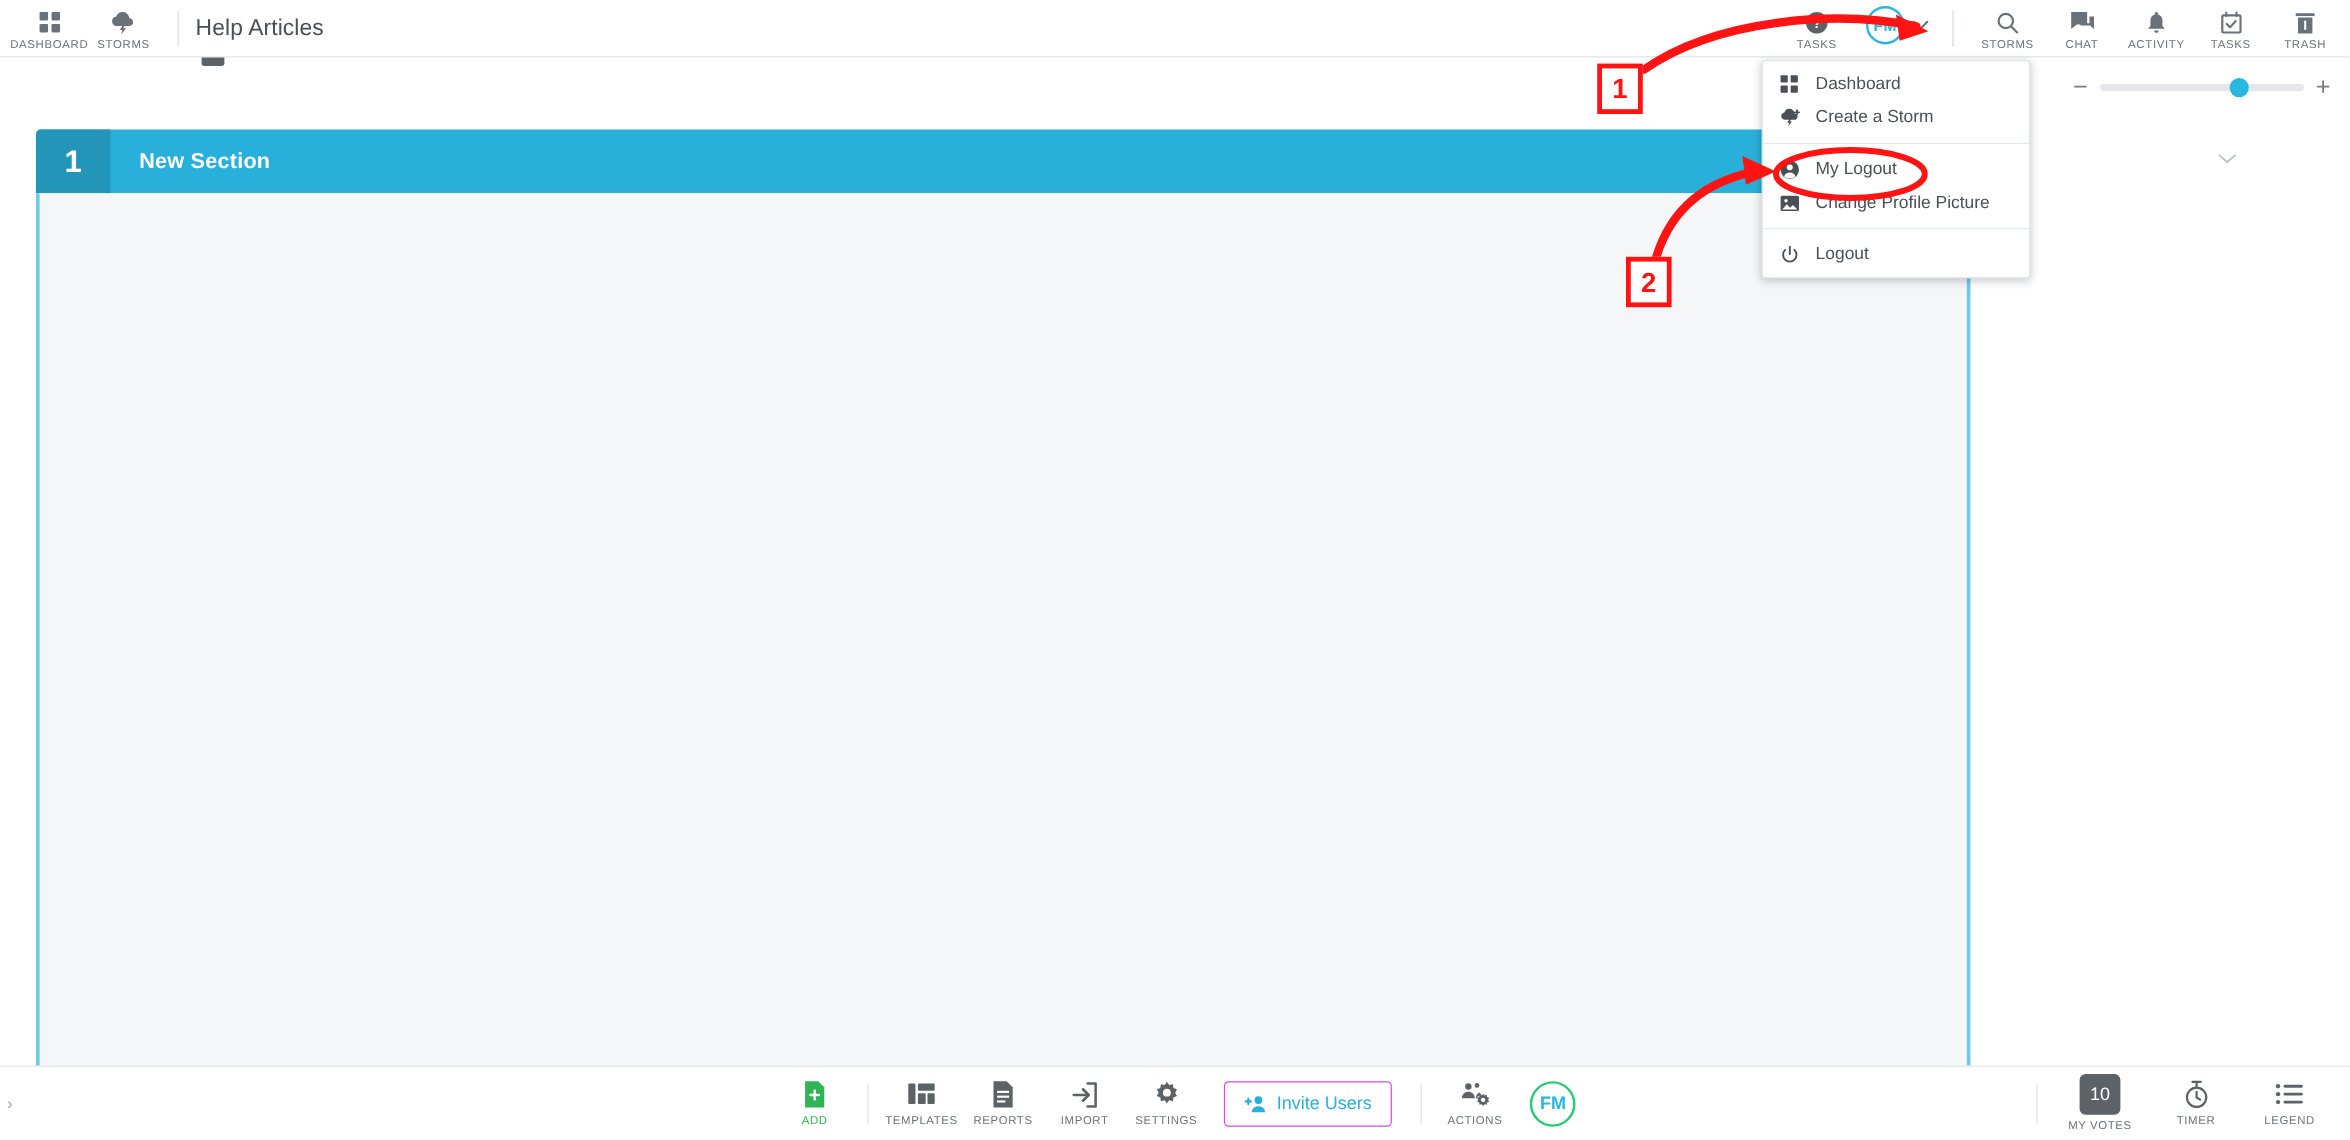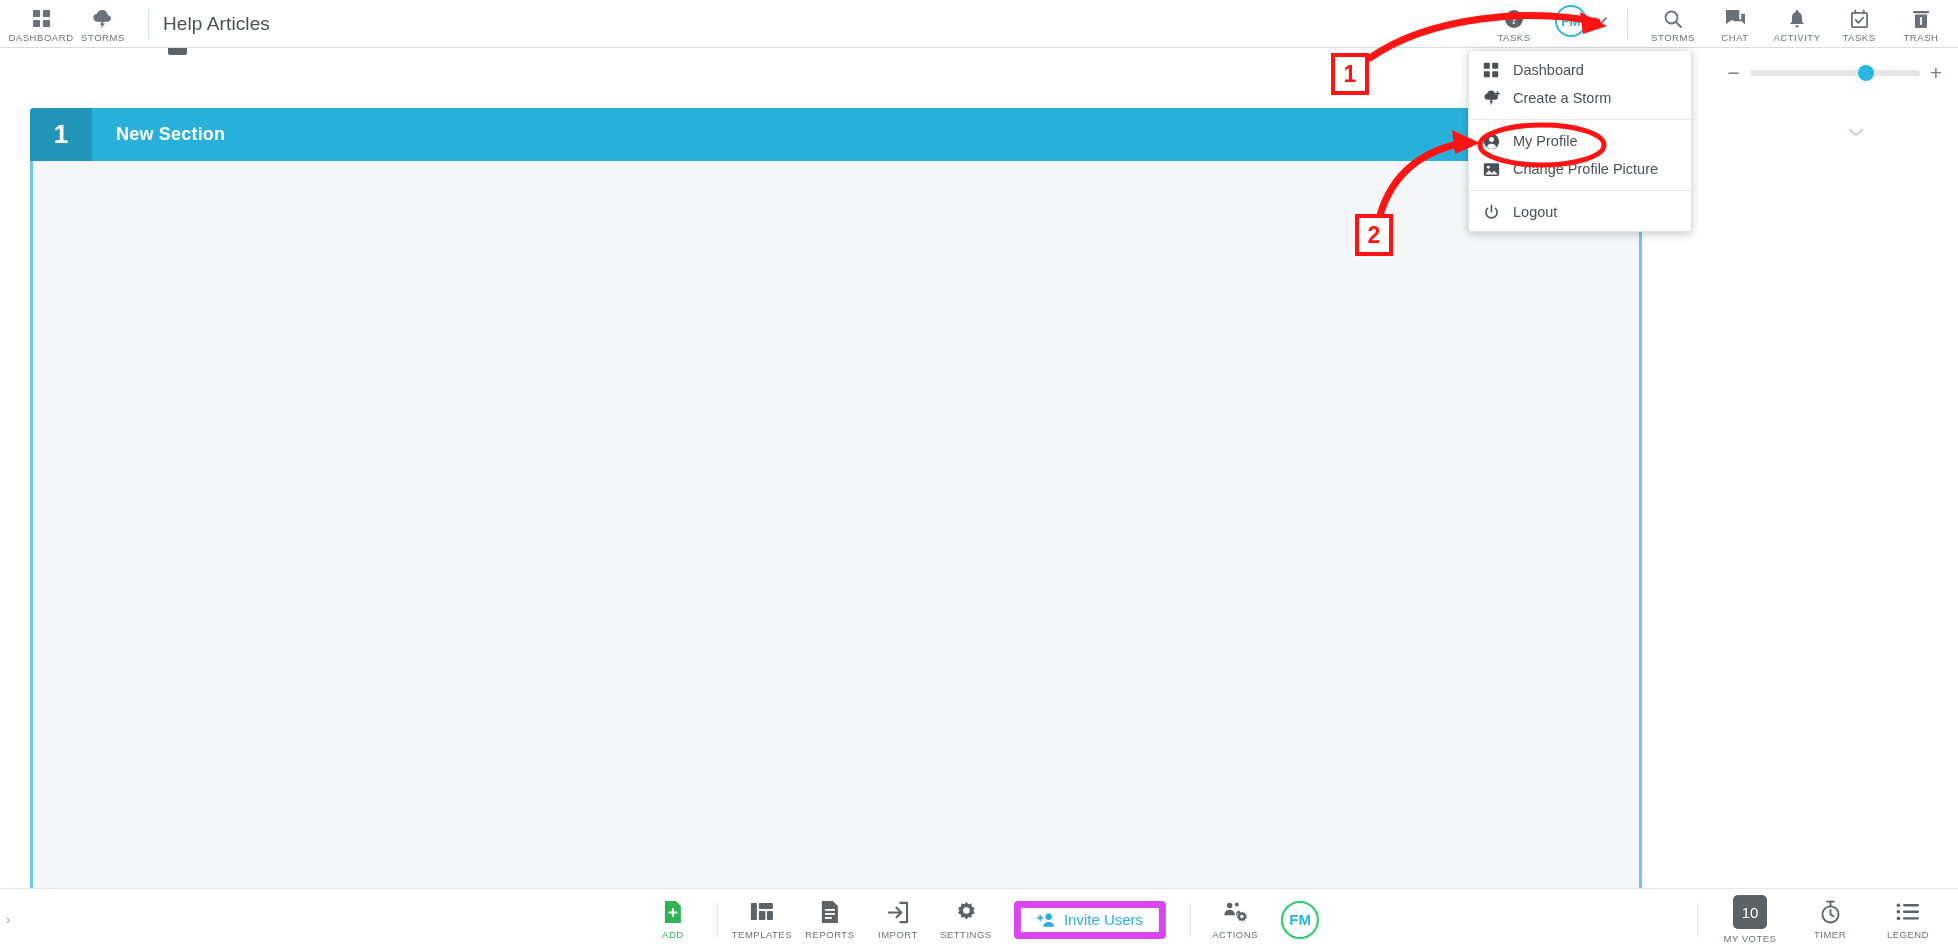--- a/index.html
+++ b/index.html
@@ -123,21 +123,21 @@
   .b-item {
     width:68px; display:flex; flex-direction:column; align-items:center;
     justify-content:center; cursor:pointer;
   }
   .b-item .ico { height:26px; display:flex; align-items:center; justify-content:center; color:#5d6267; }
   .b-item .lbl { font-size:9.5px; letter-spacing:.5px; color:#6b7178; margin-top:4px; white-space:nowrap; }
   .b-item.green .ico { color:#30b455; }
   .b-item.green .lbl { color:#30b455; }
   .bdiv { width:1px; height:34px; background:#dfe3e6; margin:0 10px; }
   .invite-btn {
-    border:7px solid #d946ef; border-radius:4px; height:38px; padding:0 16px;
+    border:1px solid #d946ef; border-radius:4px; height:38px; padding:0 16px;
     display:flex; align-items:center; gap:8px; cursor:pointer; background:#fff;
     margin:0 14px;
   }
   .invite-btn .lbl { color:#29b0da; font-size:15px; }
   .avatar-bottom {
     width:38px; height:38px; border-radius:50%; border:2px solid #23cc6e;
     color:#29b6e0; display:flex; align-items:center; justify-content:center;
     font-size:15px; font-weight:bold; margin-left:12px; cursor:pointer; background:#fff;
   }
   .bottom-right {
@@ -330,21 +330,21 @@
     <div class="dd-sep"></div>
 
     <div class="dd-item">
       <span class="dd-ico">
         <svg width="17" height="17" viewBox="0 0 20 20">
             <circle cx="10" cy="10" r="9" fill="currentColor"></circle>
           <circle cx="10" cy="7.6" r="2.9" fill="#fff"></circle>
           <path d="M4.4 16.6a5.9 5.9 0 0111.2 0A8.9 8.9 0 014.4 16.6z" fill="#fff"></path>
           </svg>
       </span>
-      <span class="dd-lbl">My Profile</span>
+      <span class="dd-lbl">My Logout</span>
     </div>
 
     <div class="dd-item">
       <span class="dd-ico">
         <svg width="17" height="17" viewBox="0 0 20 20">
             <rect x="1" y="2.5" width="18" height="15" rx="1.5" fill="currentColor"></rect>
           <circle cx="6.3" cy="7.3" r="1.7" fill="#fff"></circle>
           <path d="M2.5 16l4.6-5.2 3 3.4 3-2.6 4.4 4.4H2.5z" fill="#fff"></path>
           </svg>
       </span>

